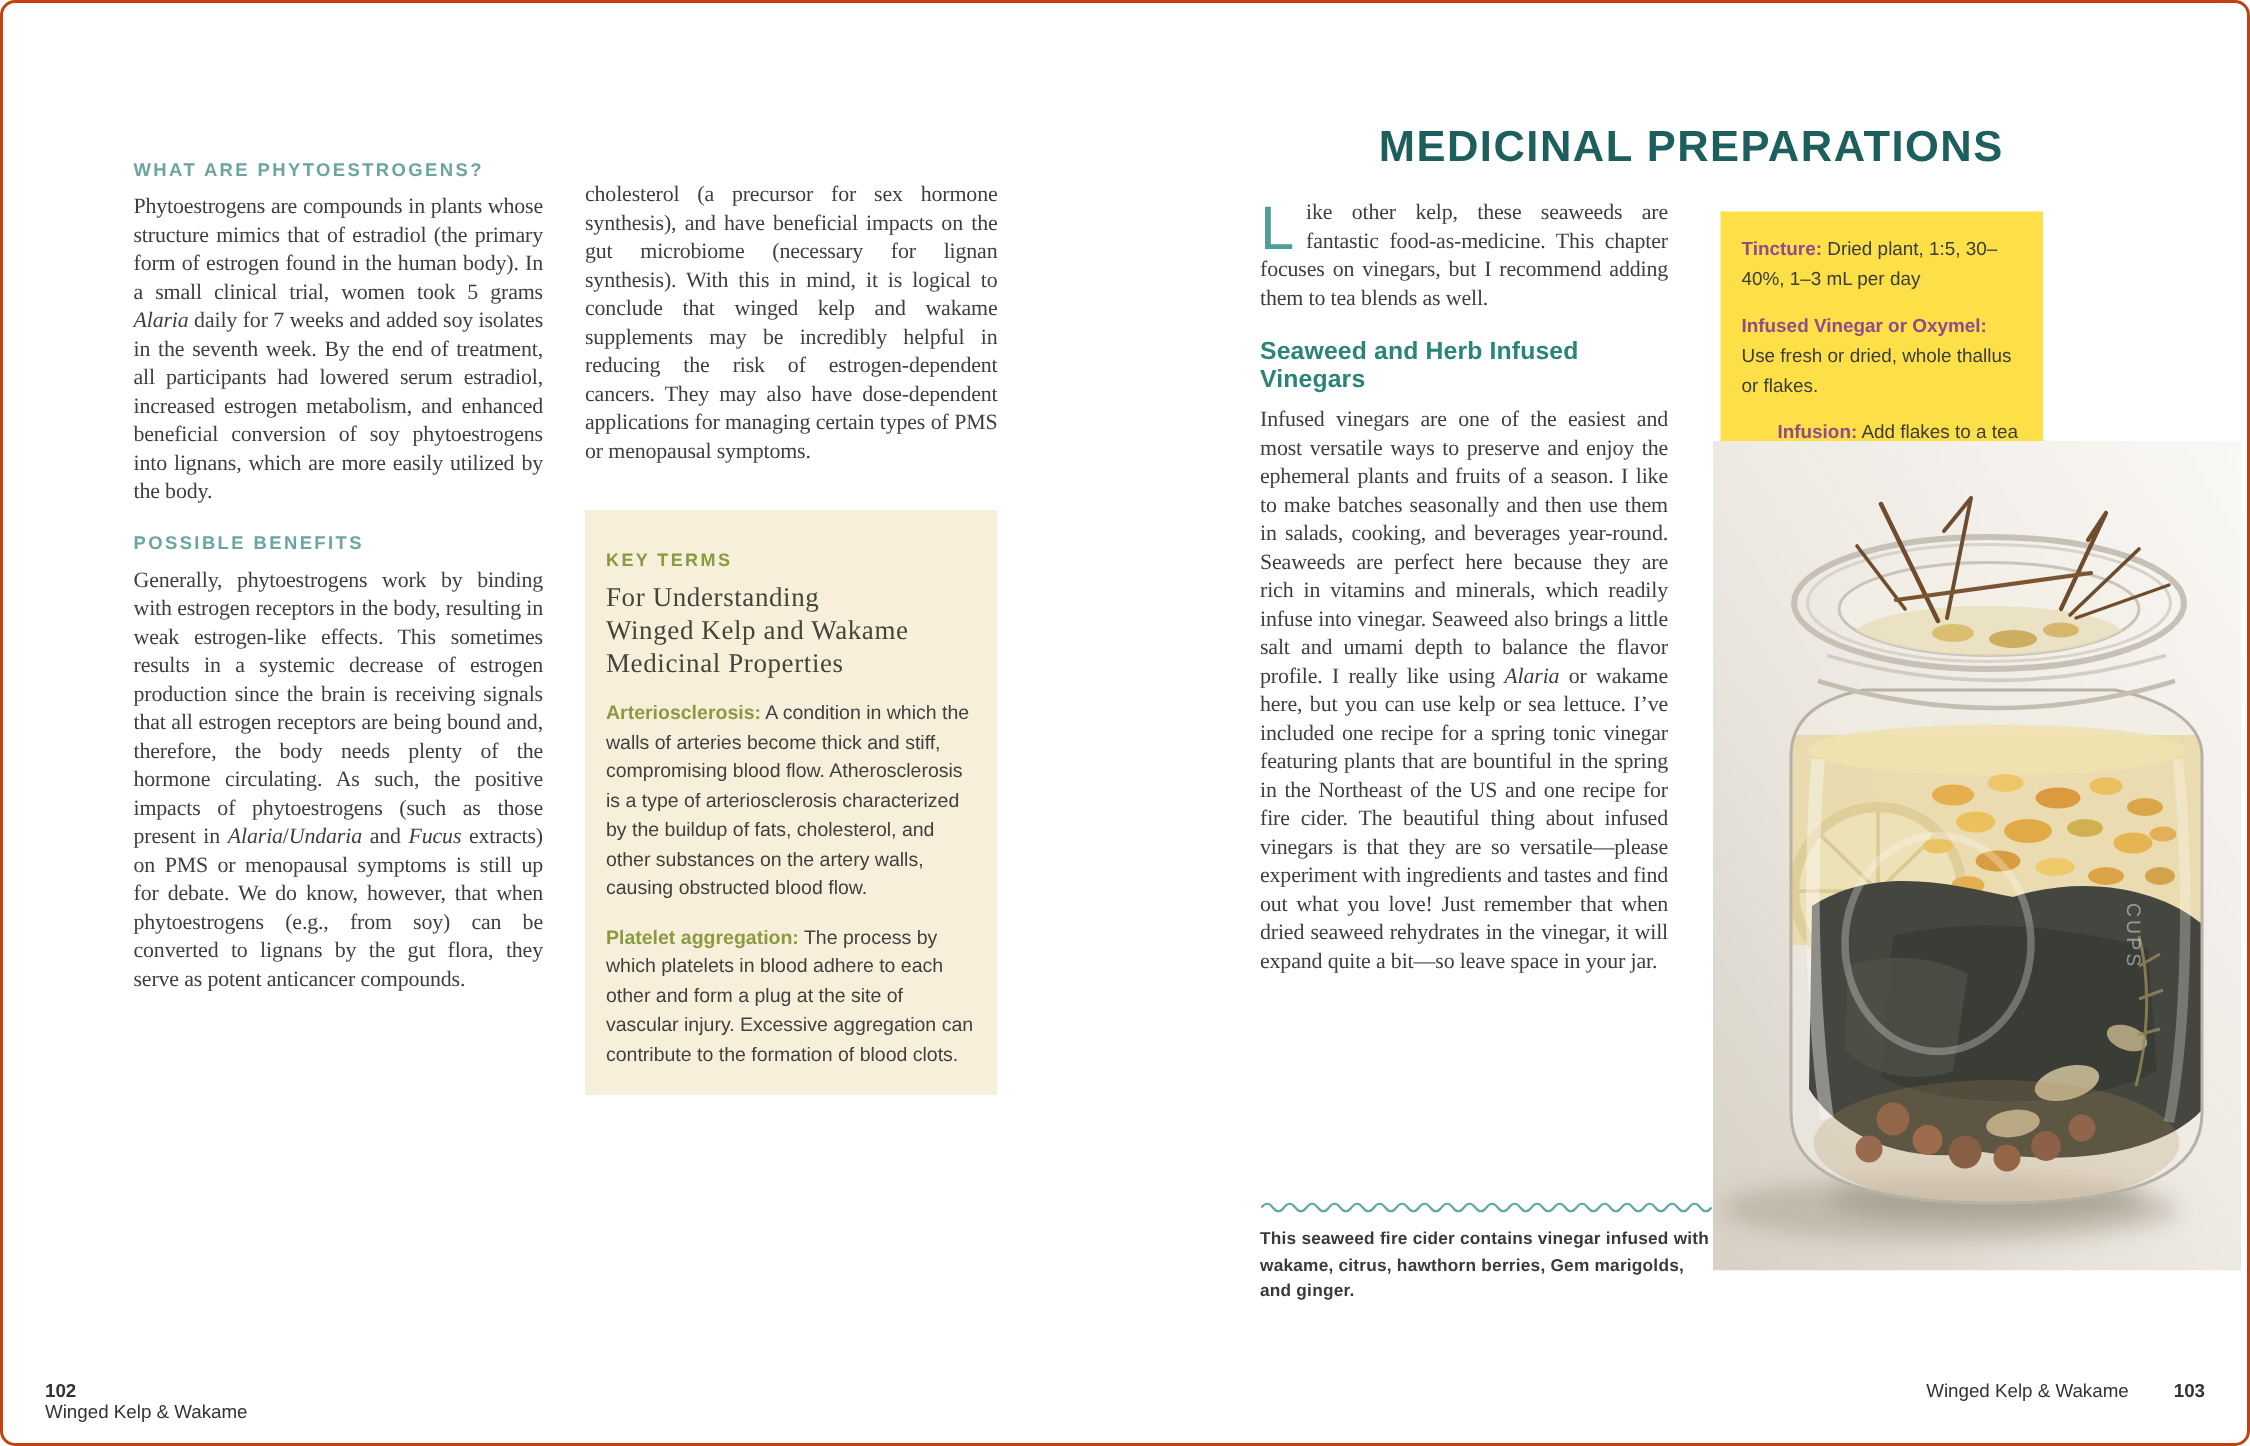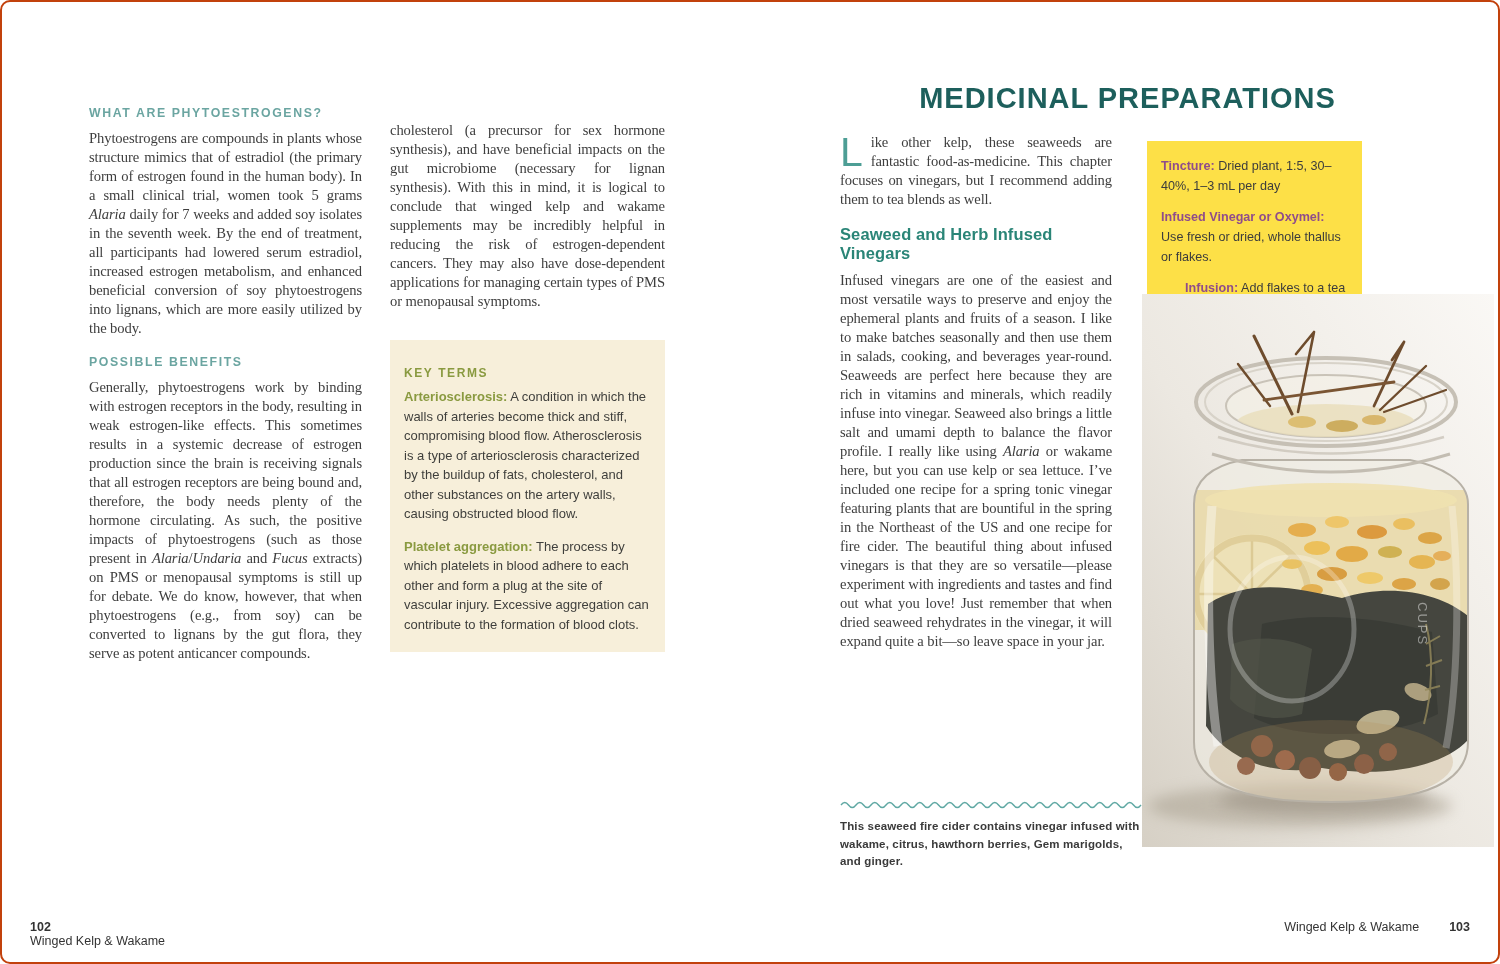--- a/index.html
+++ b/index.html
@@ -100,20 +100,21 @@
       <h3 class="kicker mt">POSSIBLE BENEFITS</h3>
       <p class="body">Generally, phytoestrogens work by binding with estrogen receptors in the body, resulting in weak estrogen-like effects. This sometimes results in a systemic decrease of estrogen production since the brain is receiving signals that all estrogen receptors are being bound and, therefore, the body needs plenty of the hormone circulating. As such, the positive impacts of phytoestrogens (such as those present in <i>Alaria</i>/<i>Undaria</i> and <i>Fucus</i> extracts) on PMS or menopausal symptoms is still up for debate. We do know, however, that when phytoestrogens (e.g., from soy) can be converted to lignans by the gut flora, they serve as potent anticancer compounds.</p>
     </div>
 
     <div class="col2">
       <p class="body">cholesterol (a precursor for sex hormone synthesis), and have beneficial impacts on the gut microbiome (necessary for lignan synthesis). With this in mind, it is logical to conclude that winged kelp and wakame supplements may be incredibly helpful in reducing the risk of estrogen-dependent cancers. They may also have dose-dependent applications for managing certain types of PMS or menopausal symptoms.</p>
     </div>
 
     <aside class="keyterms">
       <div class="kt-label">KEY TERMS</div>
+      <h4 class="kt-title">For Understanding<br>Winged Kelp and Wakame<br>Medicinal Properties</h4>
       <p class="kt-term"><span class="kt-term-label">Arteriosclerosis:</span> <span>A condition in which the walls of arteries become thick and stiff, compromising blood flow. Atherosclerosis is a type of arteriosclerosis characterized by the buildup of fats, cholesterol, and other substances on the artery walls, causing obstructed blood flow.</span></p>
       <p class="kt-term"><span class="kt-term-label">Platelet aggregation:</span> <span>The process by which platelets in blood adhere to each other and form a plug at the site of vascular injury. Excessive aggregation can contribute to the formation of blood clots.</span></p>
     </aside>
 
     <footer class="folio folio-left">
       <span class="folio-num">102</span>
       <span class="folio-title">Winged Kelp &amp; Wakame</span>
     </footer>
   </section>
 

